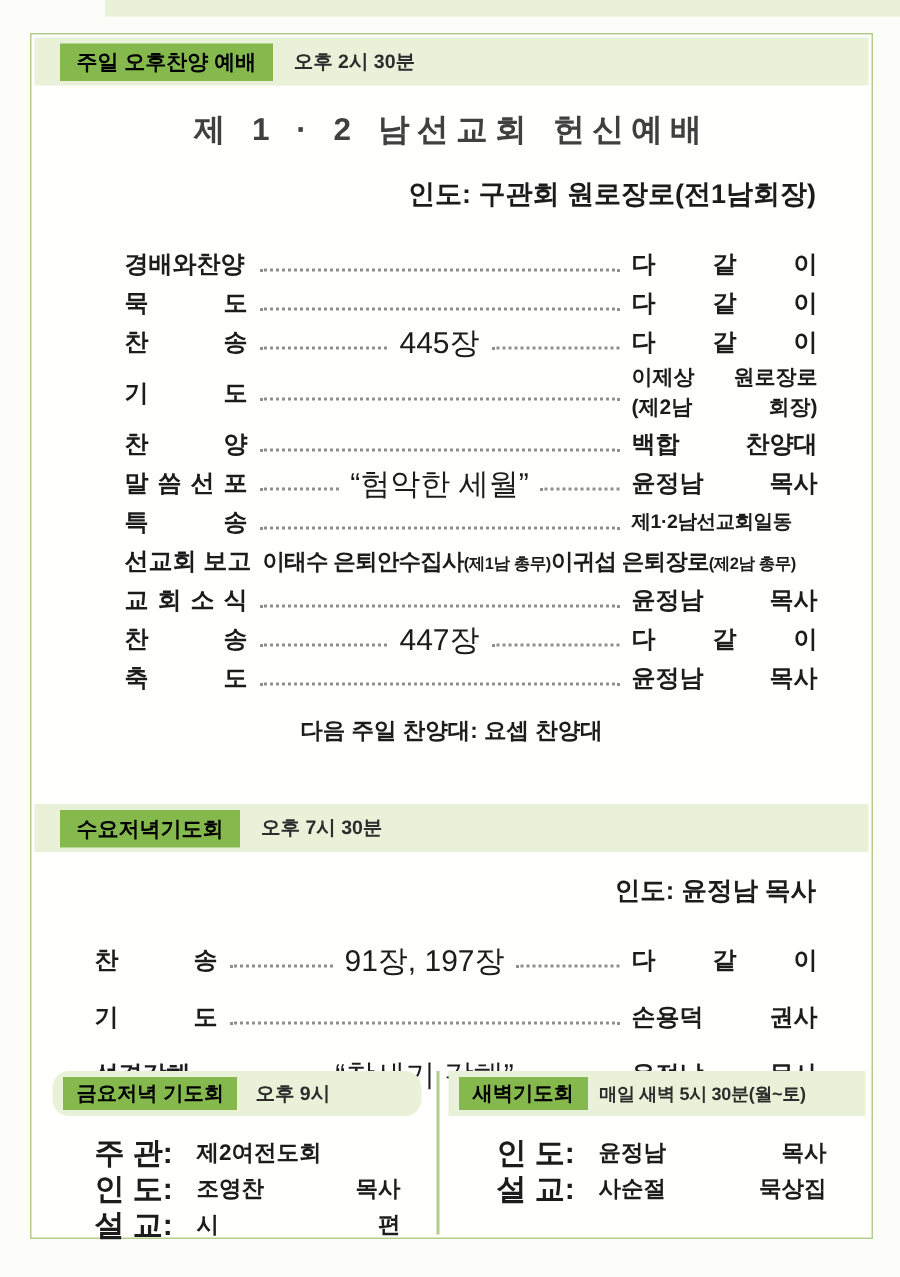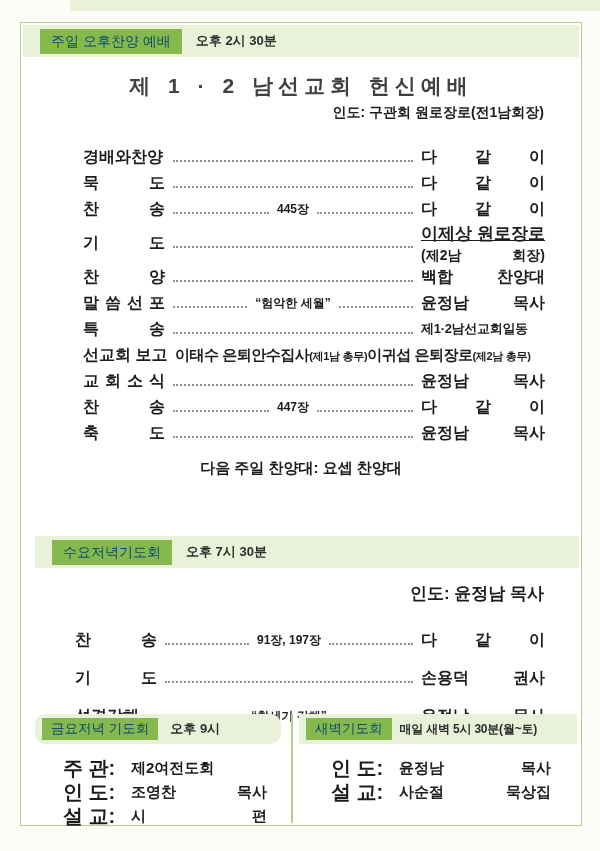--- a/index.html
+++ b/index.html
@@ -20,57 +20,57 @@
   }
   .topstripe{position:absolute;top:0;left:70px;right:0;height:11px;background:var(--band);}
   .sheet{
     position:absolute;left:20px;top:22px;width:562px;height:804px;
     border:1.5px solid var(--border);
     background:#fffffe;
   }
   
   .band{background:var(--band);display:flex;align-items:center;height:32px;}
   .badge{
-    background:var(--accent);color:#0c4a6e;font-weight:normal;
+    background:var(--accent);color:#000000;font-weight:bold;
     font-size:14px;line-height:1;padding:5px 11px 6px;white-space:nowrap;
   }
   .band-time{font-size:13px;font-weight:bold;color:#2d2d2d;margin-left:14px;white-space:nowrap;}
   .band-main{margin:2px 2px 0;}
   .band-main .badge{margin-left:17px;}
   
   .title{
     margin-top:15px;text-align:center;font-size:21px;font-weight:bold;
     letter-spacing:5px;word-spacing:2px;color:#404040;white-space:nowrap;
   }
-  .presider{margin-top:4px;padding-right:37px;text-align:right;font-size:14px;font-weight:bold;}
+  .presider{margin-top:17px;padding-right:37px;text-align:right;font-size:18px;font-weight:bold;}
   .program{margin-top:22px;padding:0 36px 0 62px;}
   .row{display:flex;align-items:center;height:26px;}
   .row.tall{height:42px;}
   .jlabel{
     width:82px;flex:none;font-size:16px;font-weight:bold;
     text-align:justify;text-align-last:justify;white-space:nowrap;
   }
   .lead{flex:1;height:9px;border-bottom:2px dotted var(--dots);margin:0 8px;min-width:12px;}
-  .cval{font-weight:bold;font-size:12px;white-space:nowrap;}
+  .cval{font-weight:normal;font-size:20px;white-space:nowrap;}
   .rcol{
     width:124px;flex:none;font-size:16px;font-weight:bold;
     text-align:justify;text-align-last:justify;white-space:nowrap;
   }
   .rcol.fit{font-size:13px;letter-spacing:-0.3px;}
   .r2{width:124px;flex:none;font-weight:bold;}
   .r2 .l1{font-size:13.5px;text-align:justify;text-align-last:justify;white-space:nowrap;}
-  .r2 .l1.wide{font-size:17px;text-decoration:underline;}
+  .r2 .l1.wide{font-size:14px;}
   .r2 .l2{font-size:14px;text-align:justify;text-align-last:justify;white-space:nowrap;margin-top:2px;}
   .report-val{flex:1;display:flex;justify-content:flex-start;align-items:baseline;margin-left:10px;}
   .pair{white-space:nowrap;font-weight:bold;}
   .pair .nm{font-size:15px;letter-spacing:-0.5px;}
   .pair .rl{font-size:11px;letter-spacing:-0.3px;}
   .footnote{margin-top:13px;text-align:center;font-size:15px;font-weight:bold;}
   
-  .sec2{position:absolute;top:511px;left:12px;right:0;}
+  .sec2{position:absolute;top:511px;left:0;right:0;}
   .sec2 .presider{margin-top:14px;font-size:17px;}
   .sec2 .program{margin-top:16px;padding-left:42px;}
   .sec2 .row{height:38px;}
   
   .sec3{position:absolute;top:689px;left:0;right:0;bottom:0;}
   .vdivider{position:absolute;left:270px;top:2px;bottom:2px;width:1.5px;background:var(--border);}
   .band-fri{position:absolute;left:14px;top:2px;width:246px;height:30px;border-radius:11px;}
   .band-dawn{position:absolute;left:278px;top:2px;width:278px;height:30px;}
   .band-fri .badge,.band-dawn .badge{font-size:13.5px;padding:4px 9px 5px;margin-left:7px;}
   .band-fri .band-time{font-size:13px;margin-left:12px;}

